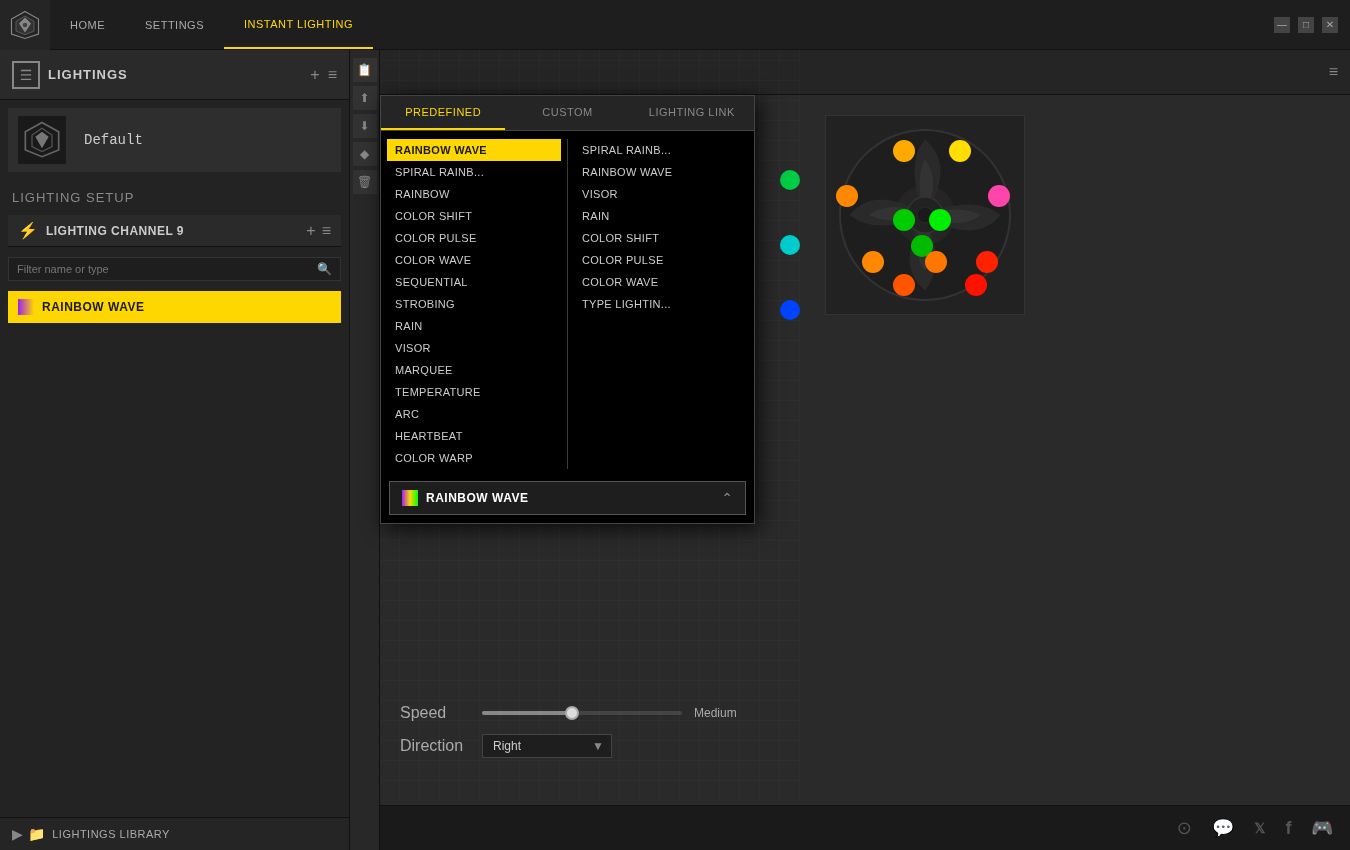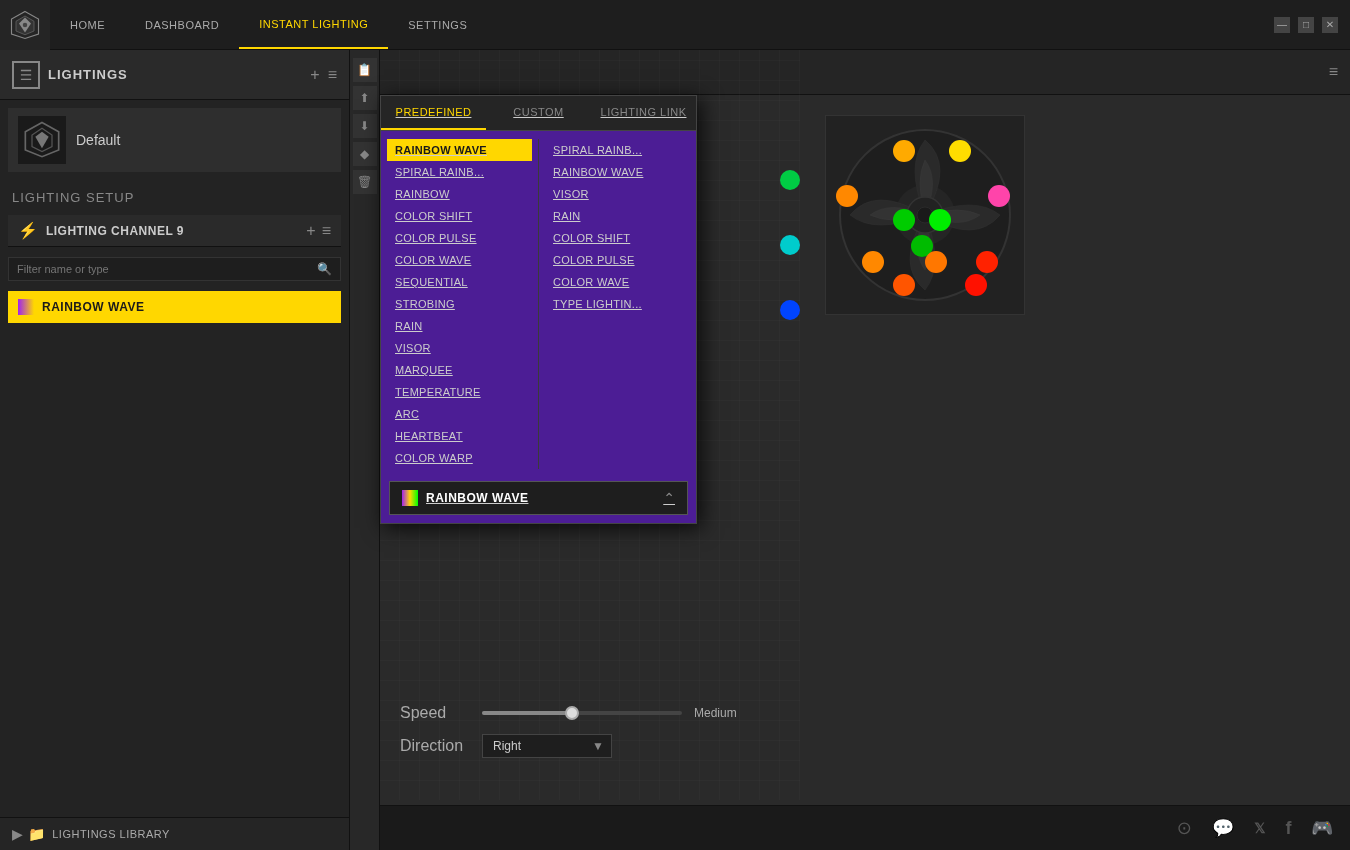--- a/index.html
+++ b/index.html
@@ -123,22 +123,23 @@
       cursor: pointer;
       font-size: 16px;
     }
 
     .profile-item {
       margin: 8px;
       padding: 8px 10px;
       background: #2e2e2e;
       display: flex;
       align-items: center;
-      gap: 10px;
-      cursor: pointer;
+      gap: 18px;
+      cursor: pointer;
+      font-family: Liberation Mono, monospace;
     }
     .profile-avatar {
       width: 48px;
       height: 48px;
       background: #1a1a1a;
       display: flex;
       align-items: center;
       justify-content: center;
     }
     .profile-name {
@@ -239,26 +240,25 @@
       display: flex;
       flex-direction: column;
       position: relative;
     }
 
     
     .dropdown-panel {
       position: absolute;
       top: 0;
       left: 0;
-      width: 317px;
-      background: #4c1d95;
+      width: 375px;
+      background: #000000;
       border: 1px solid #444;
       z-index: 100;
       box-shadow: 4px 4px 20px rgba(0,0,0,0.8);
-      text-decoration: underline;
     }
     .dropdown-tabs {
       display: flex;
       background: #252525;
       border-bottom: 1px solid #444;
     }
     .dropdown-tab {
       flex: 1;
       padding: 10px 8px;
       text-align: center;
@@ -536,23 +536,22 @@
   <div class="titlebar-logo">
     <svg viewBox="0 0 40 40" width="32" height="32">
       <polygon points="20,2 38,12 38,32 20,38 2,32 2,12" fill="none" stroke="#888" stroke-width="1.5"></polygon>
       <polygon points="20,8 32,15 32,28 20,33 8,28 8,15" fill="#333" stroke="#666" stroke-width="1"></polygon>
       <path d="M20 10 L28 18 L20 30 L12 18 Z" fill="#888"></path>
       <circle cx="20" cy="20" r="3" fill="#444"></circle>
     </svg>
   </div>
   <nav class="titlebar-nav">
     <div class="nav-item">HOME</div>
-    <div class="nav-item">DASHBOARD</div>
+    <div class="nav-item">SETTINGS</div>
     <div class="nav-item active">INSTANT LIGHTING</div>
-    <div class="nav-item">SETTINGS</div>
   </nav>
   <div class="titlebar-controls">
     <div class="win-btn">—</div>
     <div class="win-btn">□</div>
     <div class="win-btn close">✕</div>
   </div>
 </div>
 
 <div class="main-layout">
 

